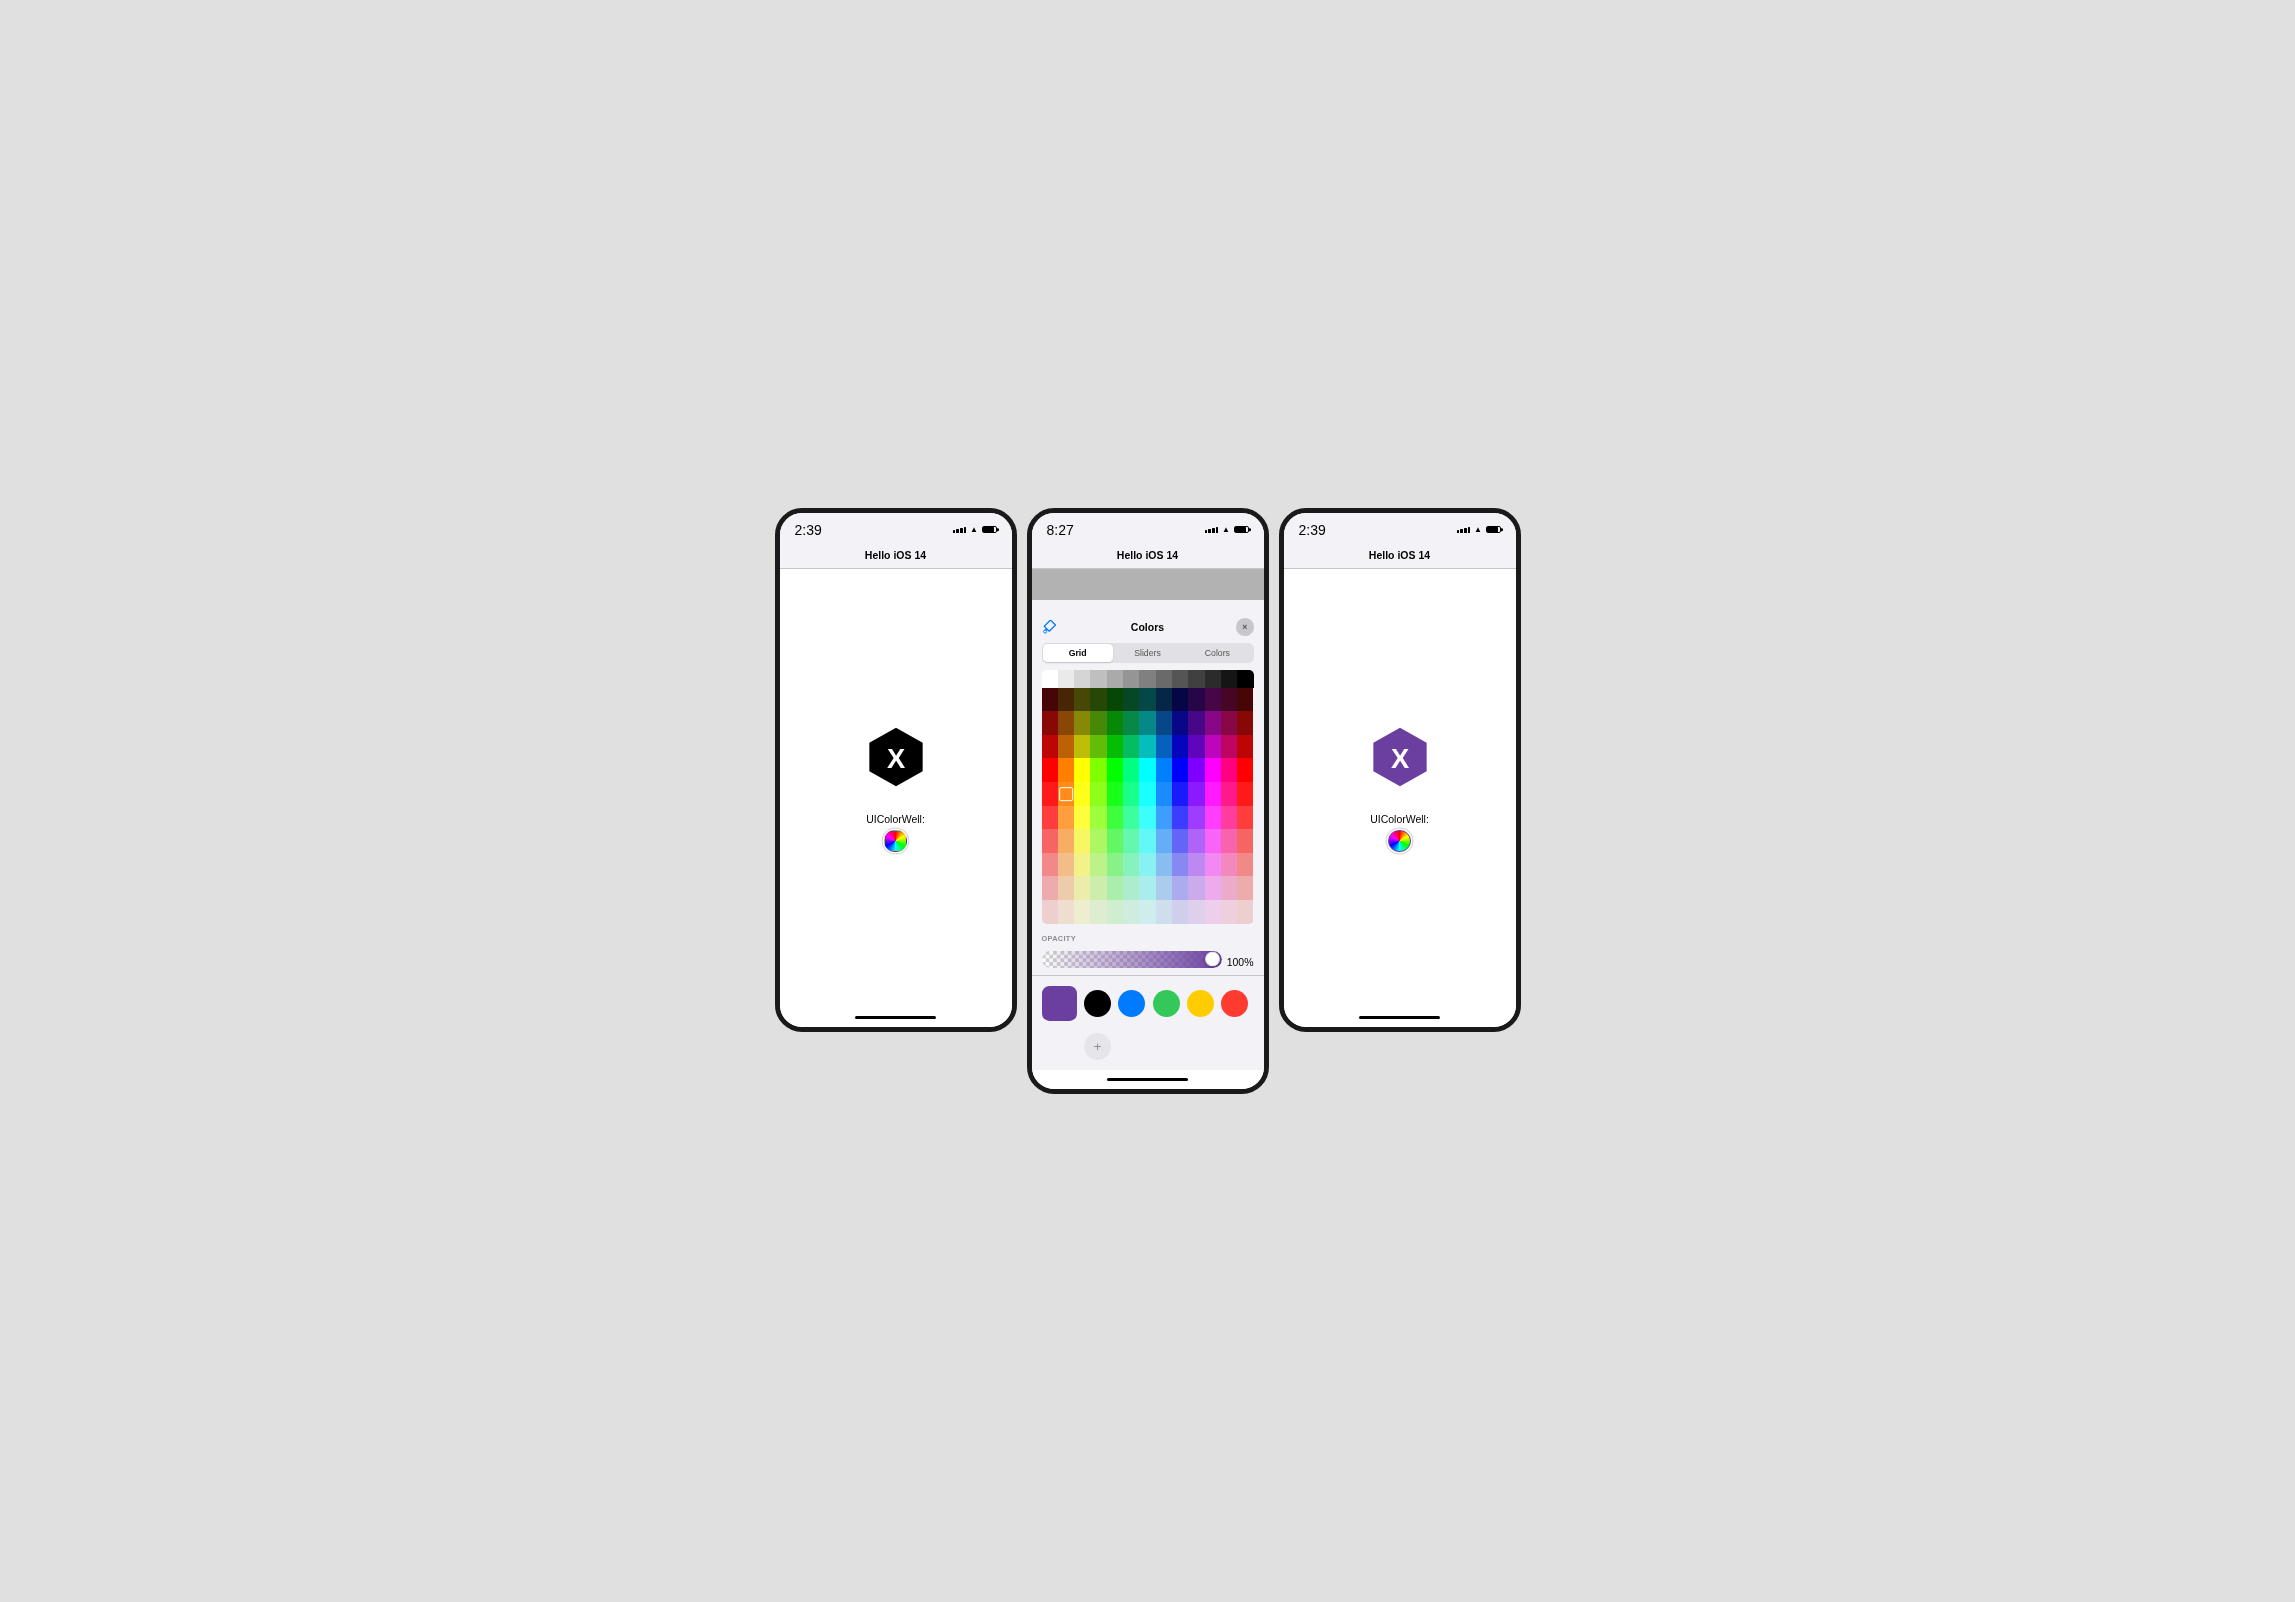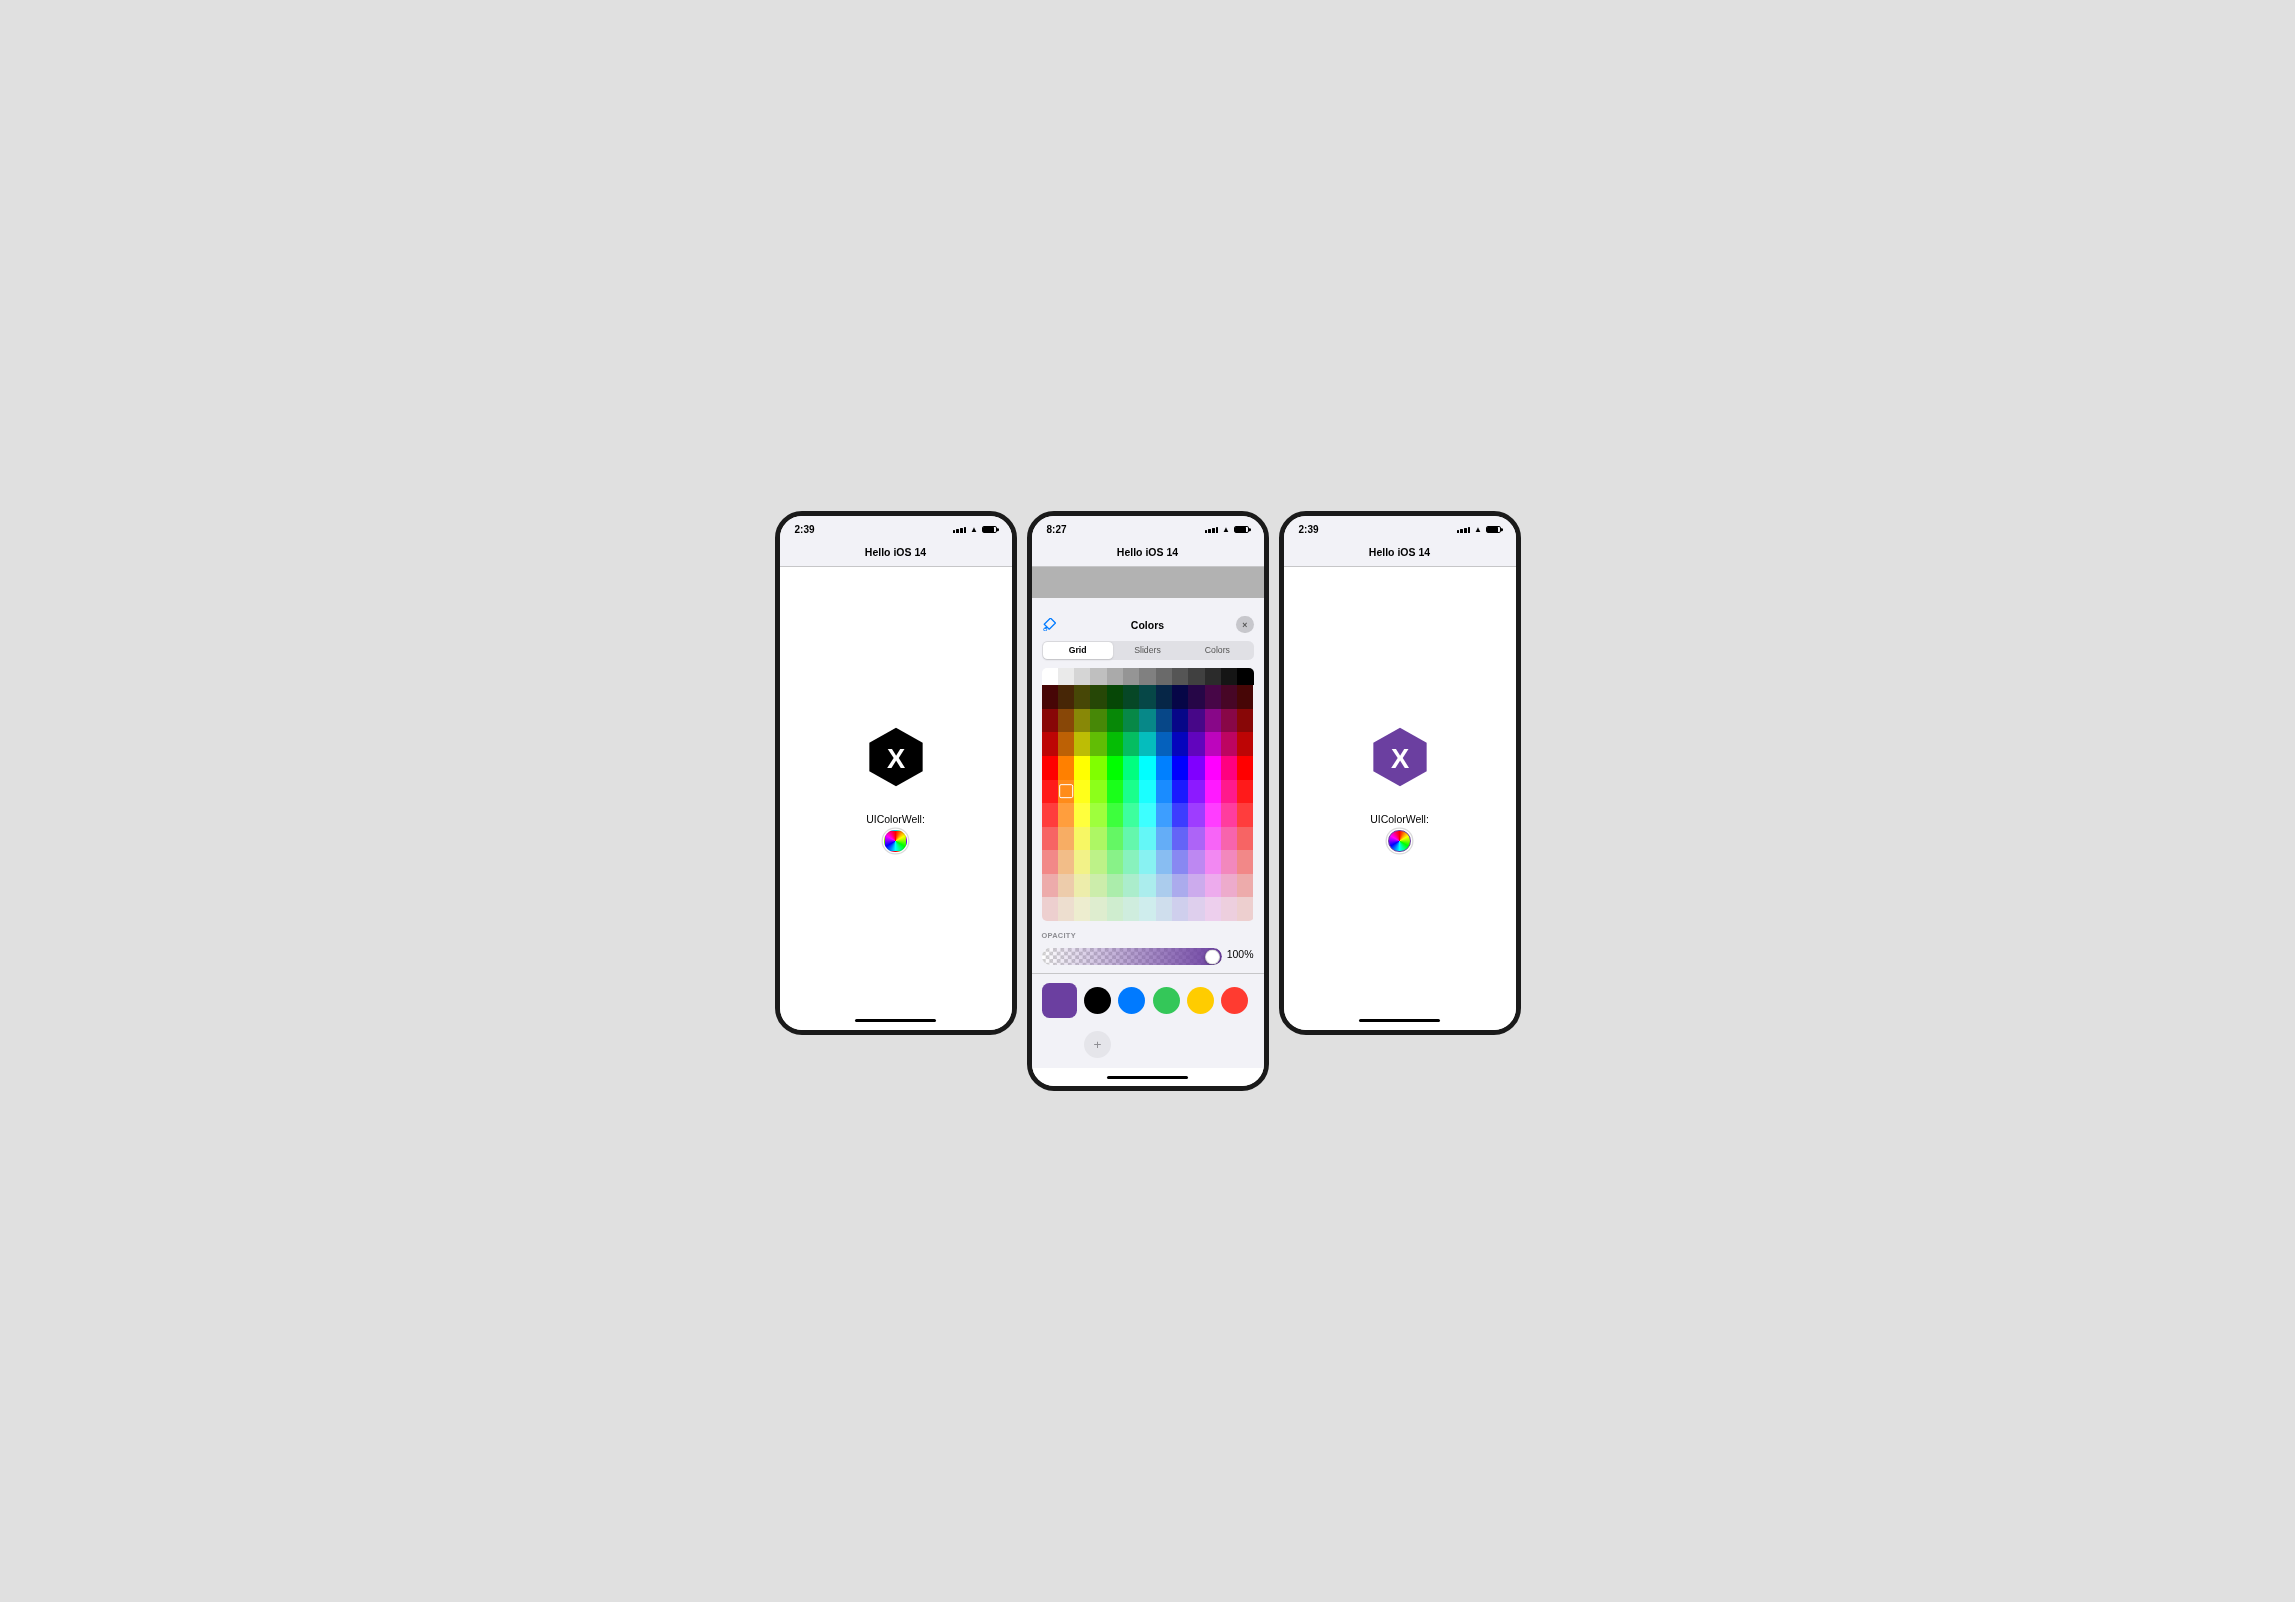--- a/index.html
+++ b/index.html
@@ -32,22 +32,22 @@
     .status-bar {
       display: flex;
       justify-content: space-between;
       align-items: center;
       padding: 8.7px 15px 5px;
       font-size: 9.3px;
       font-weight: 600;
       background: #f2f2f7;
     }
     .status-time {
-      font-size: 10px;
-      font-weight: 700;
+      font-size: 14px;
+      font-weight: 400;
     }
     .status-icons {
       display: flex;
       gap: 3.7px;
       align-items: center;
     }
     .signal-dots {
       display: flex;
       gap: 1.2px;
       align-items: flex-end;
@@ -250,21 +250,21 @@
     }
     .opacity-label {
       font-size: 7.4px;
       font-weight: 600;
       color: #8e8e93;
       letter-spacing: 0.3px;
       margin-bottom: 5px;
     }
     .opacity-slider-container {
       display: flex;
-      align-items: flex-start;
+      align-items: flex-end;
       gap: 2px;
       margin-top: 8px;
     }
     .opacity-slider {
       flex: 1;
       height: 17.4px;
       border-radius: 8.7px;
       position: relative;
       overflow: hidden;
       background-image:

